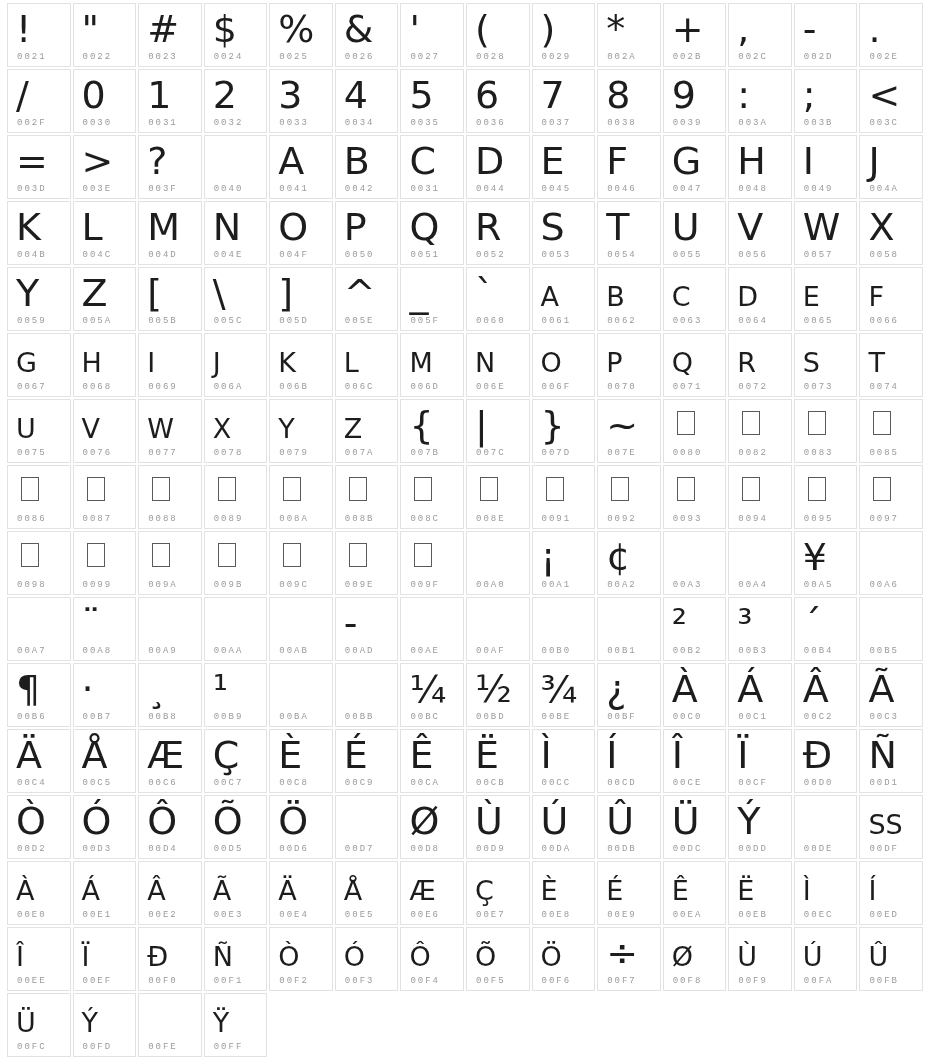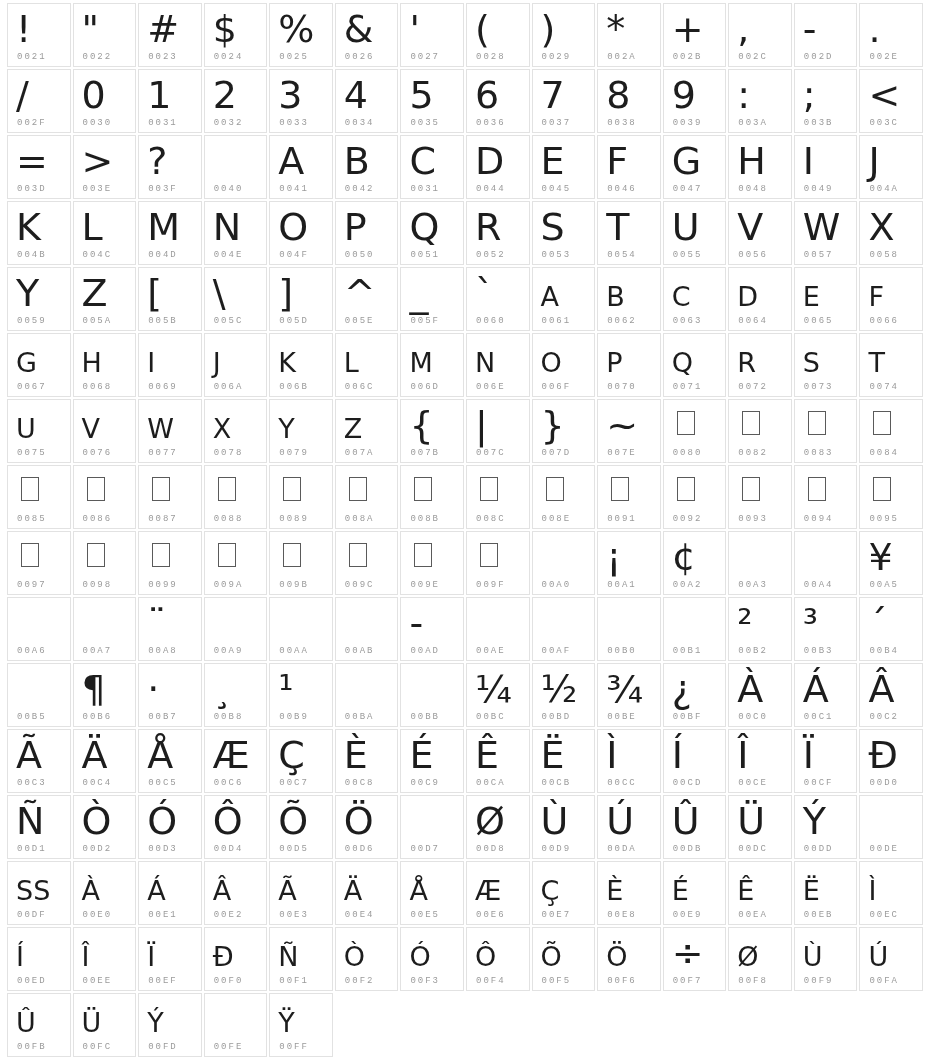--- a/index.html
+++ b/index.html
@@ -447,24 +447,20 @@
       <div class="cell">
         <span class="notdef"></span>
         <span class="label">0082</span>
       </div>
       <div class="cell">
         <span class="notdef"></span>
         <span class="label">0083</span>
       </div>
       <div class="cell">
         <span class="notdef"></span>
-        <span class="label">0084</span>
-      </div>
-      <div class="cell">
-        <span class="notdef"></span>
         <span class="label">0085</span>
       </div>
       <div class="cell">
         <span class="notdef"></span>
         <span class="label">0086</span>
       </div>
       <div class="cell">
         <span class="notdef"></span>
         <span class="label">0087</span>
       </div>

